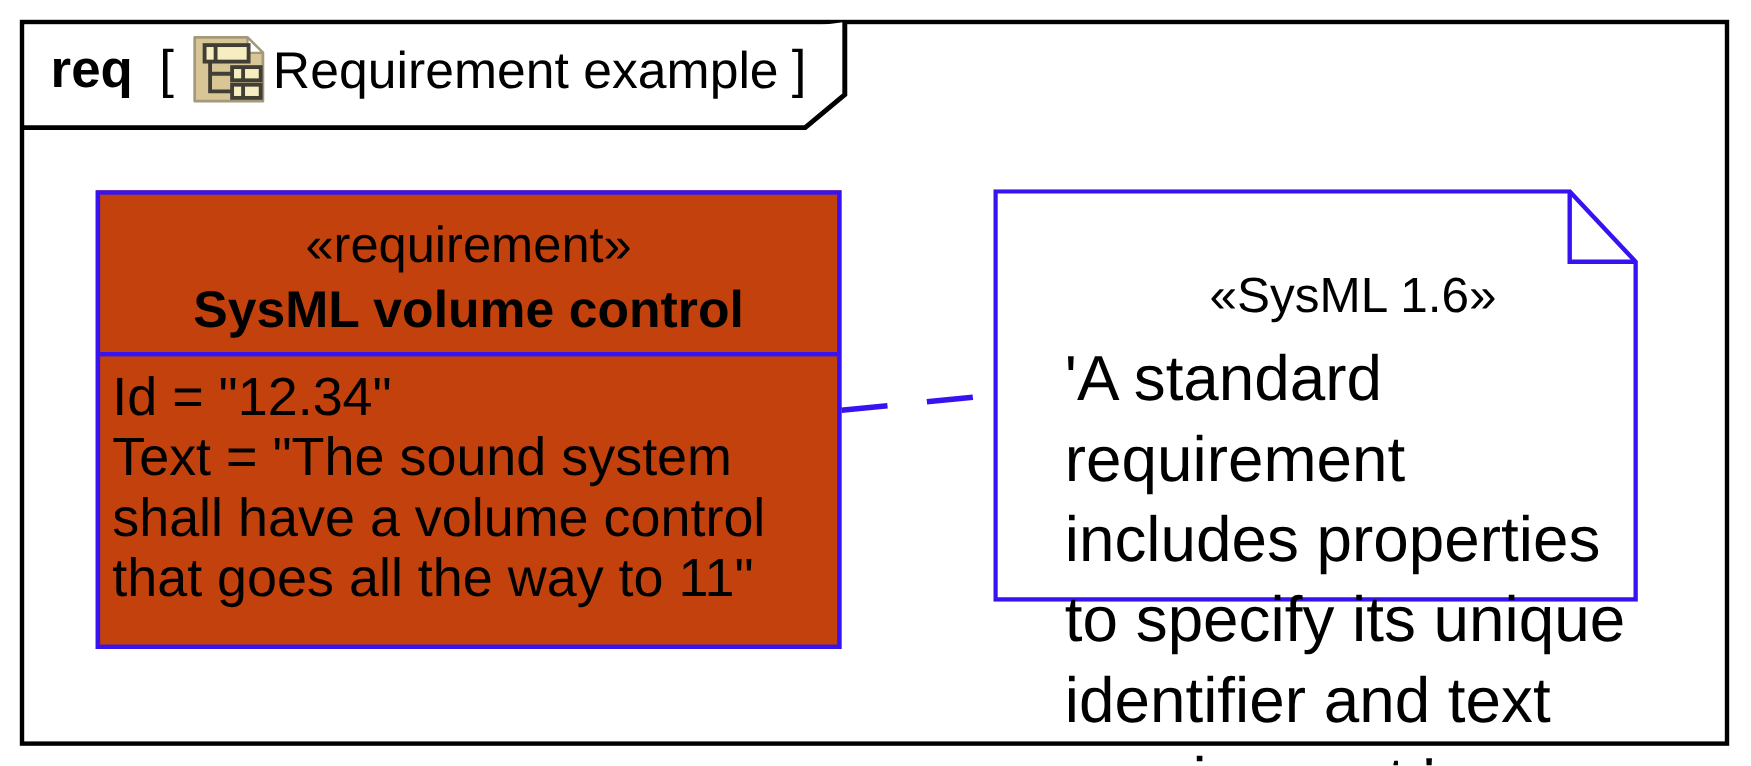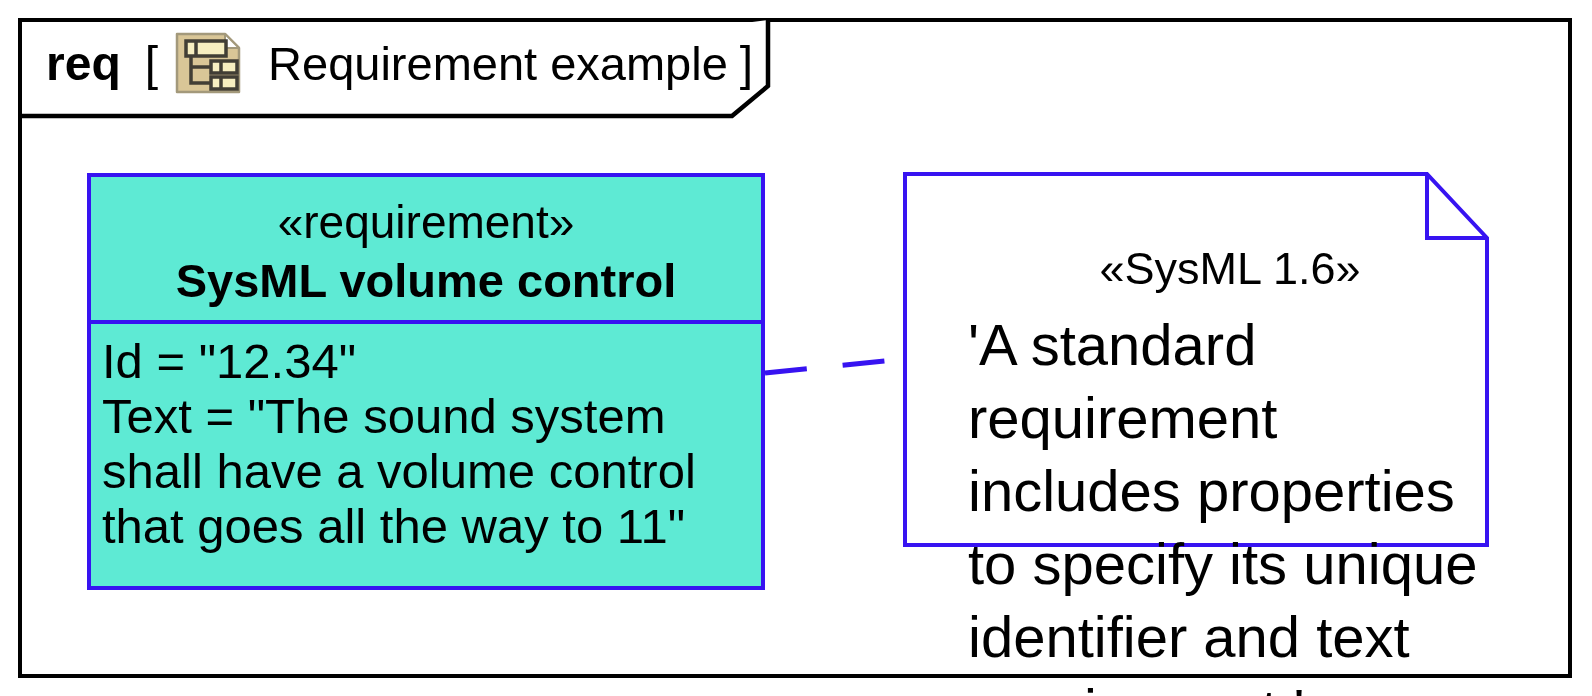--- a/index.html
+++ b/index.html
@@ -43,37 +43,37 @@
     width: 740px; height: 82px;
     display: flex;
     align-items: center;
     padding-left: 24px;
     font-size: 48px;
     white-space: nowrap;
   }
   .frame-kind { font-weight: bold; }
   .bracket-open  { margin-left: 24px; }
   .diagram-icon  { margin-left: 16px; width: 70px; height: 62px; flex: none; }
-  .diagram-name  { margin-left: 24px; font-size: 47px; }
+  .diagram-name  { margin-left: 4px; font-size: 47px; }
   .bracket-close { margin-left: 12px; }
 
   
   .icon-page    { fill: var(--icon-tan, #d9c697); stroke: var(--icon-outline, #a3997b); stroke-width: 2.5; stroke-linejoin: round; }
   .icon-fold    { fill: #ffffff; stroke: var(--icon-outline, #a3997b); stroke-width: 2; stroke-linejoin: round; }
   .icon-box     { fill: var(--icon-cream, #f6eec0); stroke: var(--icon-stroke, #413e35); stroke-width: 3.5; }
   .icon-line    { stroke: var(--icon-stroke, #413e35); stroke-width: 3.5; fill: none; }
 
   
   .req-node {
     position: absolute;
     left: 87px; top: 173px;
     width: 678px; height: 417px;
     border: 4px solid var(--node-border, #3713f1);
     box-sizing: border-box;
-    background: #5eead4;
+    background: #c2410c;
   }
   .req-header {
     height: 147px;
     box-sizing: border-box;
     border-bottom: 4px solid var(--node-border, #3713f1);
     text-align: center;
     padding-top: 17px;
   }
   .req-stereotype { font-size: 46px; line-height: 56px; }
   .req-name       { font-size: 47px; line-height: 62px; font-weight: bold; }

